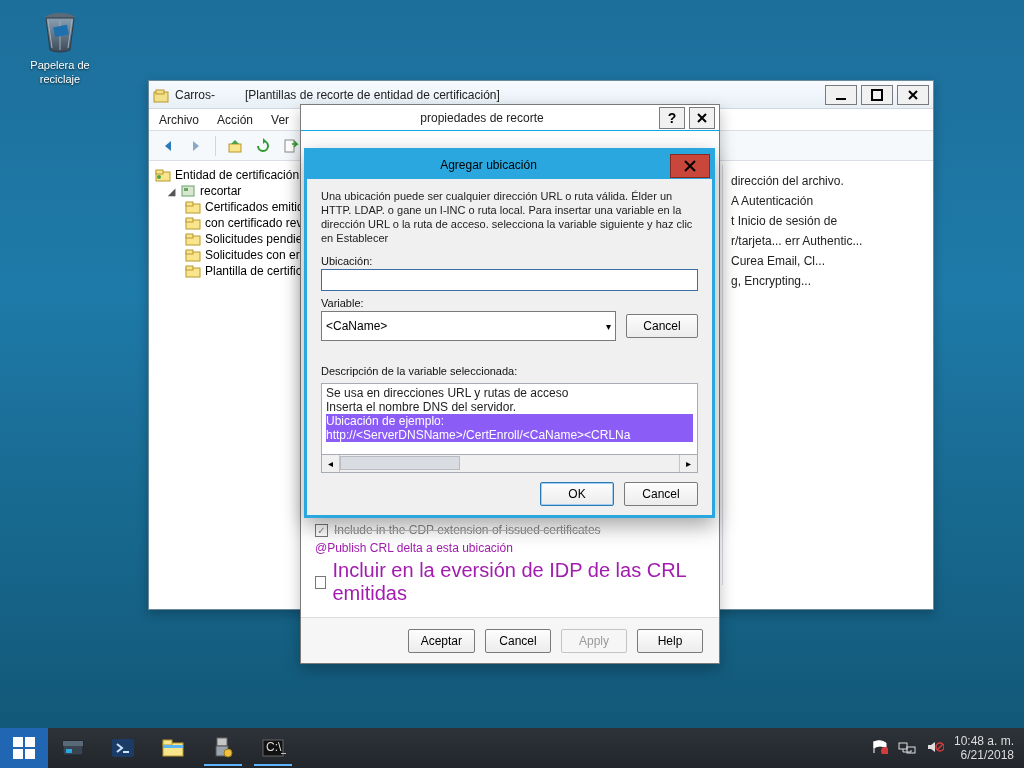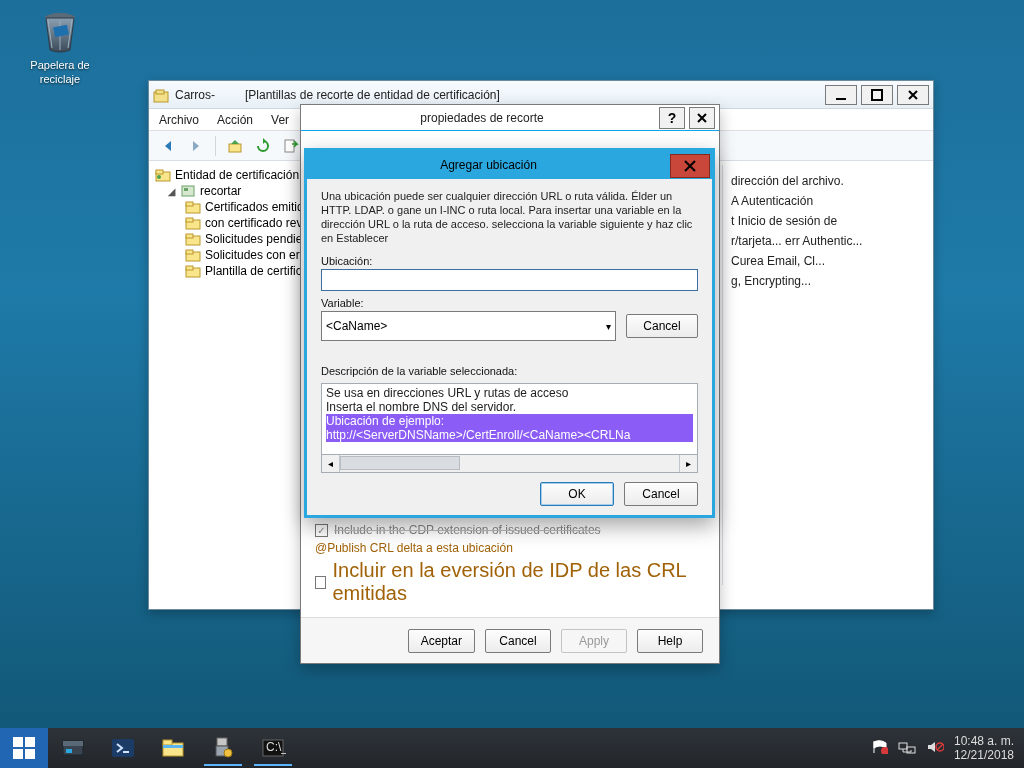--- a/index.html
+++ b/index.html
@@ -38,21 +38,21 @@
   .rightlist div { white-space:nowrap; overflow:hidden; text-overflow:ellipsis;}
 
   
   .propdlg {
     position:absolute; left:300px; top:104px; width:420px; height:560px;
     background:#fff; border:1px solid #7a7a7a; box-shadow:0 6px 14px rgba(0,0,0,.25);
   }
   .propdlg .ptbar { height:26px; background:#fff; display:flex; align-items:center; padding:0 4px; border-bottom:1px solid #0ea5e9;}
   .propdlg .ptitle { flex:1; text-align:center; font-size:12px; color:#222;}
   .propdlg .pbody { padding:18px 14px 0; height:calc(100% - 26px - 46px);}
-  .chkrow { display:flex; align-items:center; gap:6px; margin:4px 0; color:#a16207;}
+  .chkrow { display:flex; align-items:center; gap:6px; margin:4px 0; color:#a21caf;}
   .chkrow.dim { color:#888;}
   .chkbox { width:13px; height:13px; border:1px solid #777; background:#fff; display:flex; align-items:center; justify-content:center; font-size:10px;}
   .propbtns { height:46px; display:flex; align-items:center; justify-content:flex-end; gap:10px; padding:0 16px; border-top:1px solid #dcdcdc; background:#f6f6f6;}
   .btn { min-width:66px; height:24px; padding:0 12px; border:1px solid #7a7a7a; background:linear-gradient(#fdfdfd,#ececec); border-radius:2px;}
   .btn.def { border:1px solid #2a7ab8; box-shadow:inset 0 0 0 1px #a3cdef;}
   .btn:disabled, .btn.disabled { color:#9a9a9a; border-color:#c4c4c4; background:#f6f6f6;}
   .smbtn { width:26px; height:22px; border:1px solid #7a7a7a; background:#f1f1f1; display:flex; align-items:center; justify-content:center; font-size:14px;}
 
   
   .adddlg {
@@ -386,16 +386,16 @@
     </span>
     <span>
       <svg width="18" height="16">
           <path d="M2 6 L5 6 L9 3 L9 13 L5 10 L2 10 Z" fill="#ddd"></path>
           <circle cx="14" cy="8" r="4" fill="none" stroke="#d73a3a" stroke-width="1.5"></circle>
           <path d="M11 11 L17 5" stroke="#d73a3a" stroke-width="1.5"></path>
         </svg>
     </span>
     <div class="clock">
       <div>10:48 a. m.</div>
-      <div>12/21/2018</div>
+      <div>6/21/2018</div>
     </div>
   </div>
 </div>
 
 </body></html>

